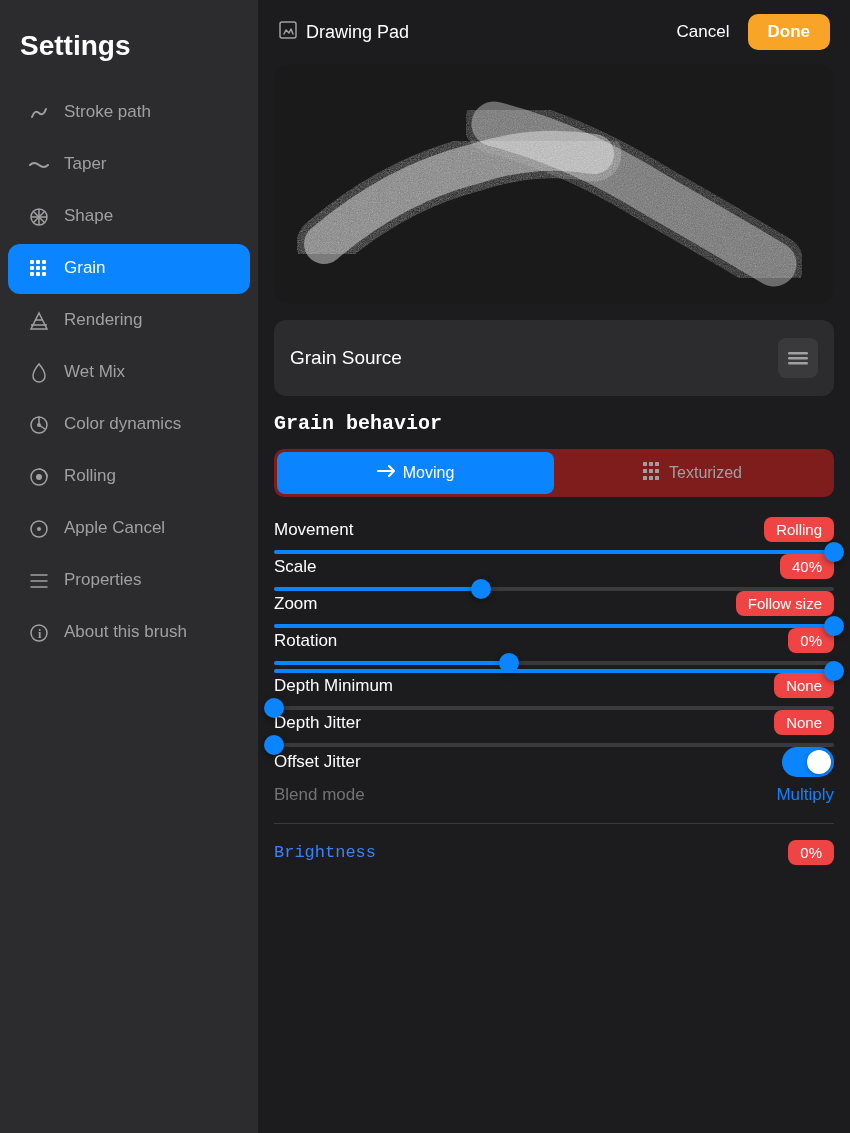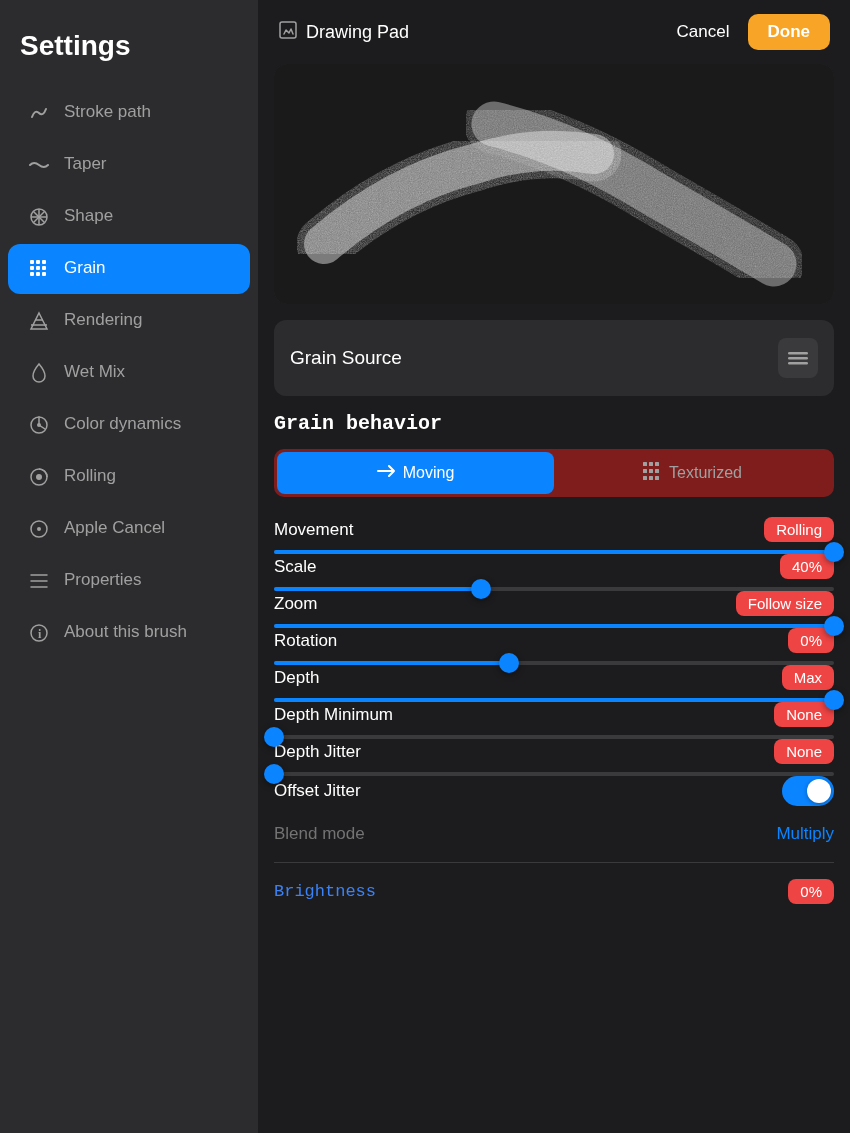--- a/index.html
+++ b/index.html
@@ -249,21 +249,21 @@
       background: #0a84ff;
       border-radius: 50%;
       box-shadow: 0 2px 6px rgba(0,0,0,0.4);
     }
 
     
     .toggle-row {
       display: flex;
       align-items: center;
       justify-content: space-between;
-      margin-bottom: 18px;
+      margin-bottom: 8px;
     }
     .toggle-row-label {
       font-size: 17px;
       color: #ffffff;
     }
     .toggle-switch {
       width: 52px;
       height: 30px;
       background: #0a84ff;
       border-radius: 15px;
@@ -567,24 +567,20 @@
         <span class="slider-name">Rotation</span>
         <span class="slider-value">0%</span>
       </div>
       <div class="slider-track">
         <div class="slider-fill" style="width: 42%;"></div>
         <div class="slider-thumb" style="left: 42%;"></div>
       </div>
     </div>
 
     <div class="slider-row">
-      <div class="slider-header">
-        <span class="slider-name">Depth</span>
-        <span class="slider-value text-value">Max</span>
-      </div>
       <div class="slider-track">
         <div class="slider-fill" style="width: 100%;"></div>
         <div class="slider-thumb" style="left: 100%;"></div>
       </div>
     </div>
 
     <div class="slider-row">
       <div class="slider-header">
         <span class="slider-name">Depth Minimum</span>
         <span class="slider-value text-value">None</span>

